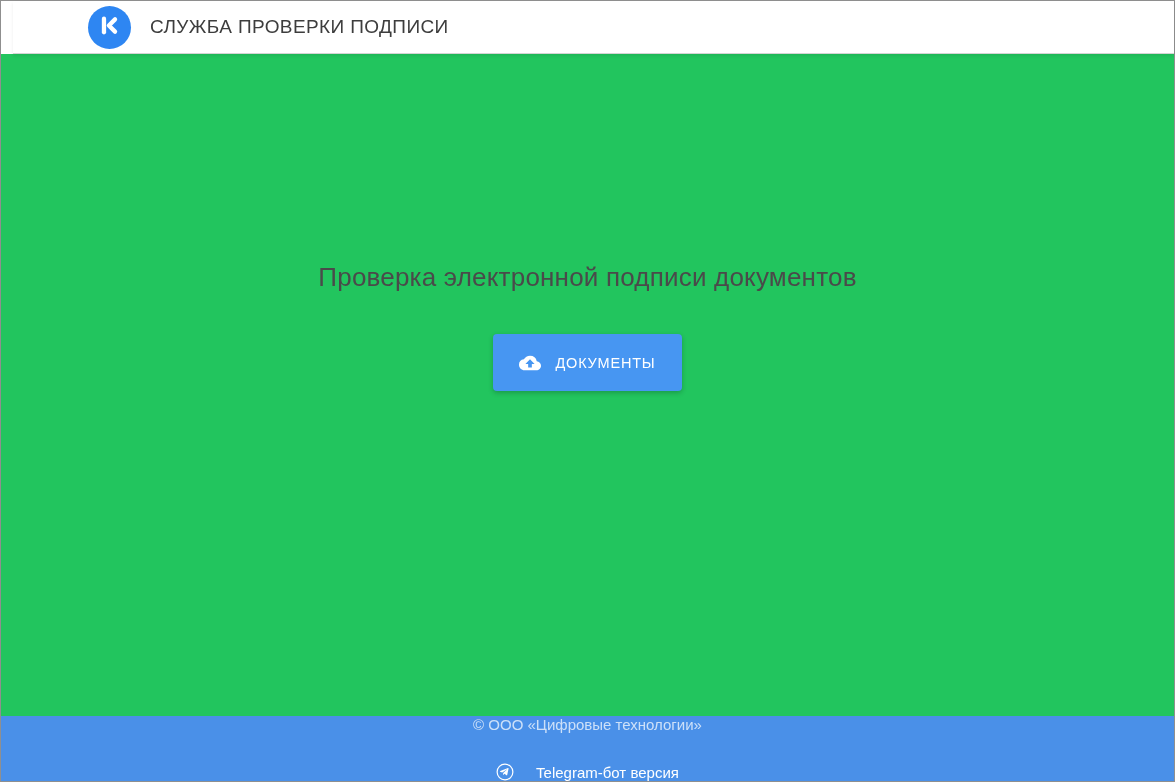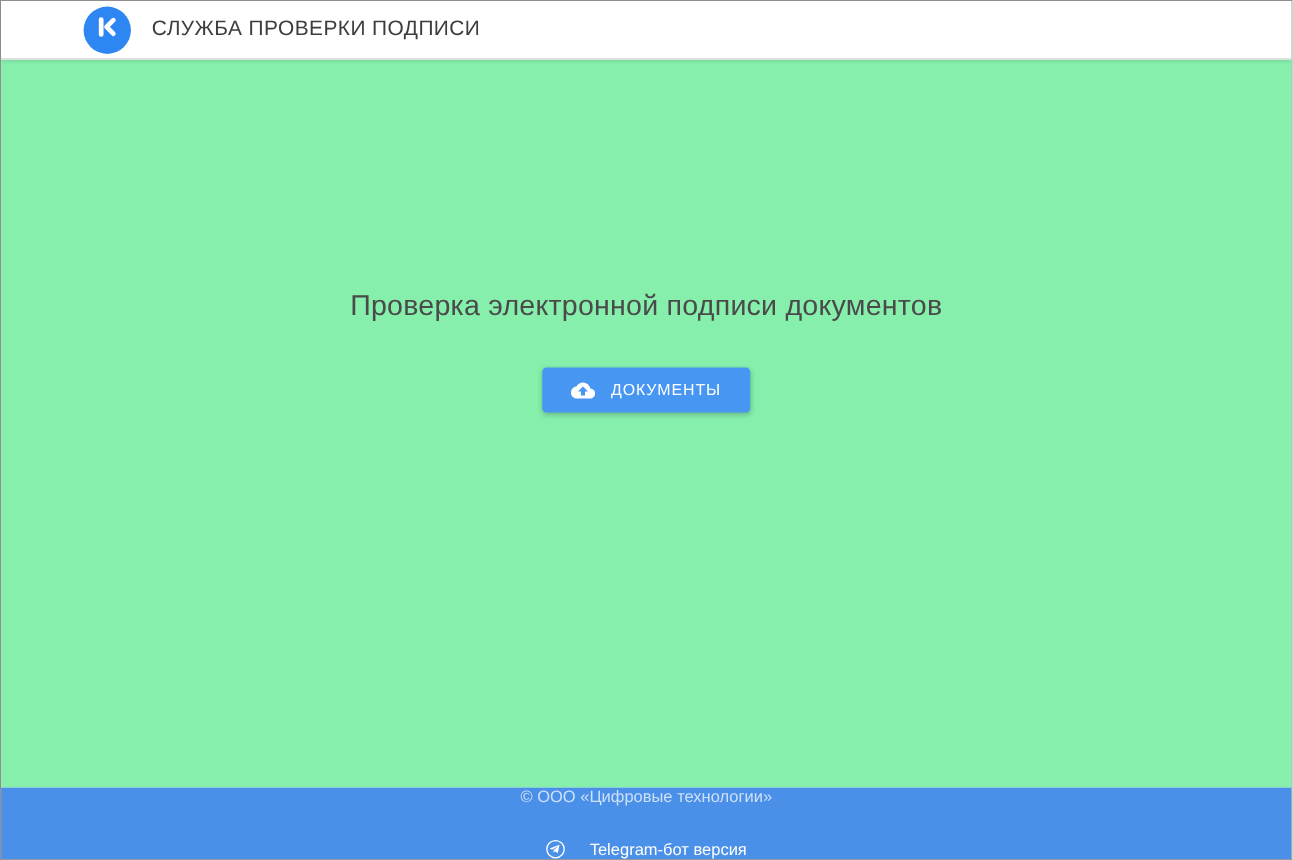--- a/index.html
+++ b/index.html
@@ -23,20 +23,21 @@
     height: 53px;
     flex: 0 0 53px;
     background: #ffffff;
     display: flex;
     align-items: center;
     padding-left: 75px;
     border-bottom: 1px solid #d4d4d4;
     box-shadow: 0 2px 3px rgba(0,0,0,0.08);
     position: relative;
     z-index: 2;
+    margin-left: 12px;
   }
   .logo-circle {
     width: 43px;
     height: 43px;
     border-radius: 50%;
     background: #2e86f2;
     display: flex;
     align-items: center;
     justify-content: center;
     cursor: pointer;
@@ -45,41 +46,41 @@
   .header-title {
     margin-left: 19px;
     font-size: 19px;
     letter-spacing: 0.4px;
     color: #3d3d3d;
   }
 
   
   .main {
     flex: 1 1 auto;
-    background: #86efac;
+    background: #22c55e;
     text-align: center;
     padding-top: 208px;
   }
   .main-heading {
     font-size: 26px;
     font-weight: 300;
     color: #4a4a4a;
     letter-spacing: 0.2px;
   }
   .upload-btn {
     margin-top: 41px;
     display: inline-flex;
     align-items: center;
     gap: 14px;
     background: #4796f2;
     color: #ffffff;
     border: none;
     border-radius: 4px;
     padding: 0 26px;
-    height: 41px;
+    height: 57px;
     font-family: "Liberation Sans", sans-serif;
     font-size: 14.5px;
     letter-spacing: 0.8px;
     cursor: pointer;
     box-shadow: 0 2px 5px rgba(0,0,0,0.22);
   }
   .upload-icon { width: 22px; height: 22px; display: block; }
   .main-hint {
     margin-top: 25px;
     font-size: 15.5px;

